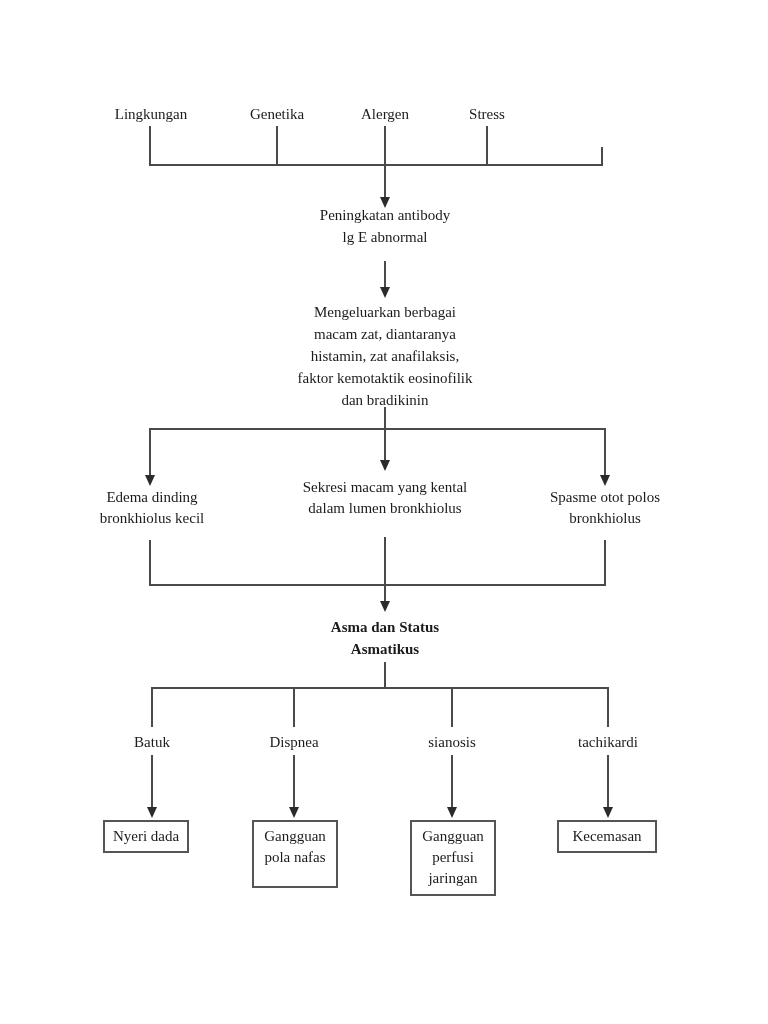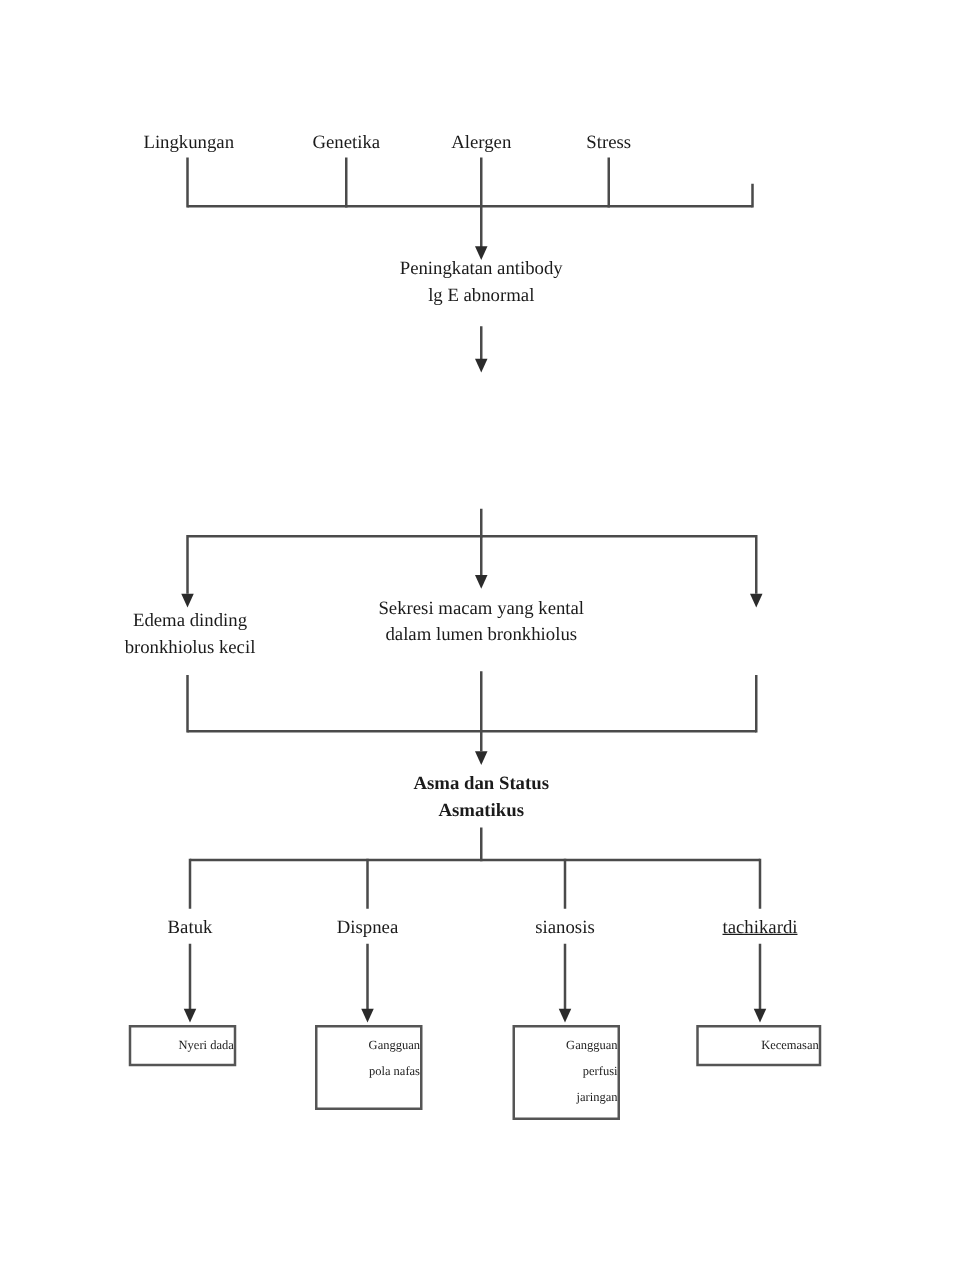--- a/index.html
+++ b/index.html
@@ -13,21 +13,21 @@
   }
   .lh22{line-height:22px;}
   .bold{font-weight:bold;}
   .v{position:absolute;width:2px;background:#4a4a4a;}
   .h{position:absolute;height:2px;background:#4a4a4a;}
   .ah{position:absolute;width:0;height:0;
       border-left:5px solid transparent;border-right:5px solid transparent;
       border-top:11px solid #2b2b2b;}
   .box{
     position:absolute;border:2px solid #555555;background:#ffffff;
-    text-align:right;font-size:10px;line-height:21px;white-space:pre-line;
+    text-align:center;font-size:15px;line-height:21px;white-space:pre-line;
     padding-top:4px;box-sizing:border-box;
   }
 </style>
 </head>
 <body>
 
 <div id="page">
 
   <div class="lbl" style="left:91px;top:104px;width:120px;">Lingkungan</div>
   <div class="lbl" style="left:217px;top:104px;width:120px;">Genetika</div>
@@ -43,37 +43,44 @@
 
   <div class="v" style="left:384px;top:126px;height:72px;"></div>
   <div class="ah" style="left:380px;top:197px;"></div>
 
   <div class="lbl lh22" style="left:285px;top:204px;width:200px;">Peningkatan antibody
 lg E abnormal</div>
 
   <div class="v" style="left:384px;top:261px;height:27px;"></div>
   <div class="ah" style="left:380px;top:287px;"></div>
 
+  <div class="lbl lh22" style="left:270px;top:301px;width:230px;">Mengeluarkan berbagai
+macam zat, diantaranya
+histamin, zat anafilaksis,
+faktor kemotaktik eosinofilik
+dan bradikinin</div>
 
   <div class="v" style="left:384px;top:407px;height:23px;"></div>
   <div class="h" style="left:150px;top:428px;width:455px;"></div>
 
   <div class="v" style="left:149px;top:428px;height:47px;"></div>
   <div class="ah" style="left:145px;top:475px;"></div>
 
   <div class="v" style="left:384px;top:428px;height:32px;"></div>
   <div class="ah" style="left:380px;top:460px;"></div>
 
   <div class="v" style="left:604px;top:428px;height:47px;"></div>
   <div class="ah" style="left:600px;top:475px;"></div>
 
   <div class="lbl" style="left:62px;top:487px;width:180px;">Edema dinding
 bronkhiolus kecil</div>
   <div class="lbl" style="left:285px;top:477px;width:200px;">Sekresi macam yang kental
 dalam lumen bronkhiolus</div>
+  <div class="lbl" style="left:515px;top:487px;width:180px;">Spasme otot polos
+bronkhiolus</div>
 
   <div class="v" style="left:149px;top:540px;height:46px;"></div>
   <div class="v" style="left:604px;top:540px;height:46px;"></div>
   <div class="h" style="left:150px;top:584px;width:455px;"></div>
   <div class="v" style="left:384px;top:537px;height:64px;"></div>
   <div class="ah" style="left:380px;top:601px;"></div>
 
   <div class="lbl lh22 bold" style="left:285px;top:616px;width:200px;font-family:Liberation Serif, serif;">Asma dan Status
 Asmatikus</div>
 
@@ -81,21 +88,21 @@
   <div class="h" style="left:152px;top:687px;width:456px;"></div>
 
   <div class="v" style="left:151px;top:687px;height:40px;"></div>
   <div class="v" style="left:293px;top:687px;height:40px;"></div>
   <div class="v" style="left:451px;top:687px;height:40px;"></div>
   <div class="v" style="left:607px;top:687px;height:40px;"></div>
 
   <div class="lbl" style="left:102px;top:732px;width:100px;">Batuk</div>
   <div class="lbl" style="left:244px;top:732px;width:100px;">Dispnea</div>
   <div class="lbl" style="left:402px;top:732px;width:100px;">sianosis</div>
-  <div class="lbl" style="left:558px;top:732px;width:100px;text-decoration:underline;">tachikardi</div>
+  <div class="lbl" style="left:558px;top:732px;width:100px;">tachikardi</div>
 
   <div class="v" style="left:151px;top:755px;height:53px;"></div>
   <div class="ah" style="left:147px;top:807px;"></div>
 
   <div class="v" style="left:293px;top:755px;height:53px;"></div>
   <div class="ah" style="left:289px;top:807px;"></div>
 
   <div class="v" style="left:451px;top:755px;height:53px;"></div>
   <div class="ah" style="left:447px;top:807px;"></div>
 

